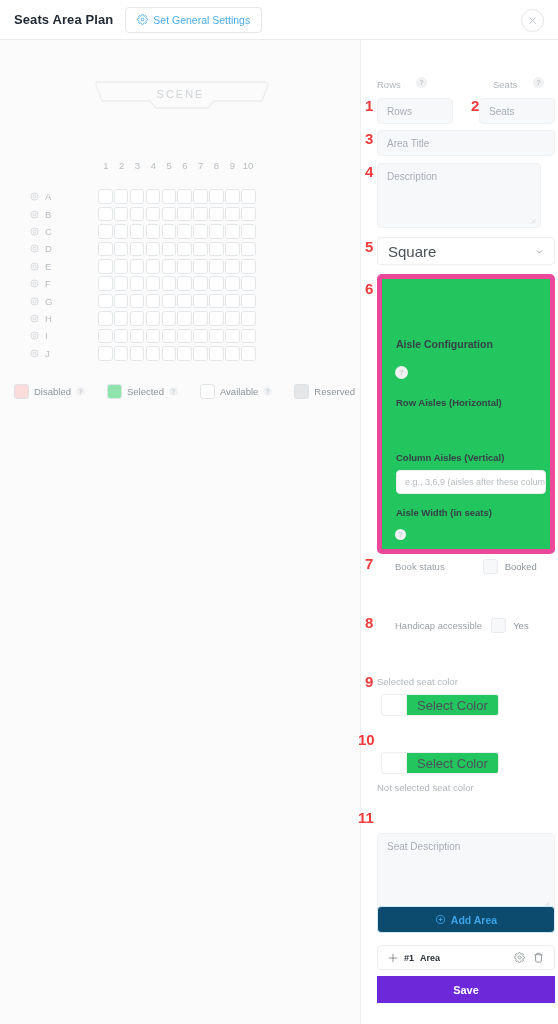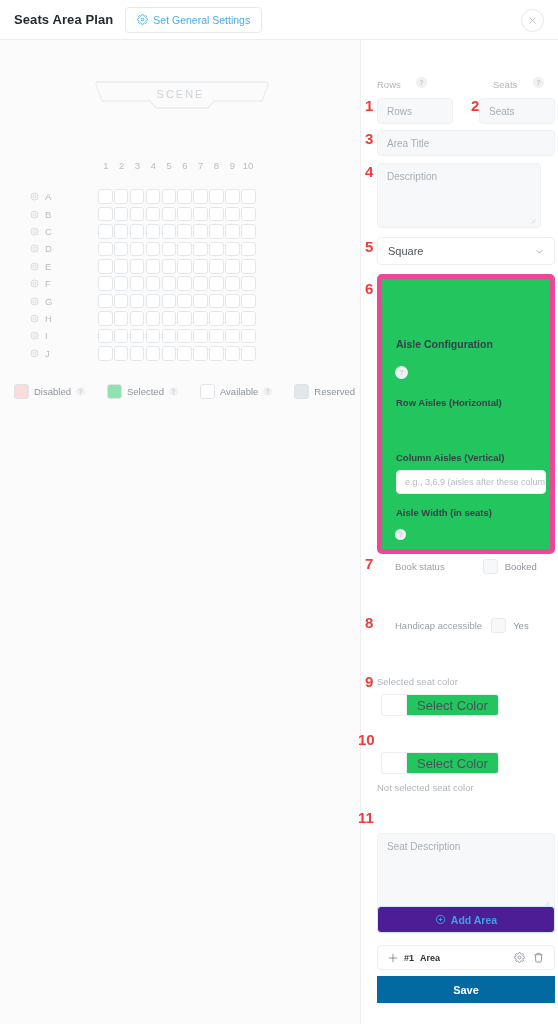--- a/index.html
+++ b/index.html
@@ -86,21 +86,21 @@
   .lab-sm { position:absolute; font-size:9.5px; color:#b0b6bd; }
   .help {
     width:11px; height:11px; border-radius:50%; background:#f0f1f3;
     display:inline-flex; align-items:center; justify-content:center;
     font-size:7.5px; color:#c6cbd1; font-weight:bold;
   }
   .sel {
     position:absolute; left:16px; top:197px; width:178px; height:28px;
     background:#fff; border:1px solid #eceef0; border-radius:4px;
     display:flex; align-items:center; justify-content:space-between;
-    padding:0 10px; font-size:11px; color:#4b5159; cursor:pointer;
+    padding:0 10px; font-size:15px; color:#4b5159; cursor:pointer;
   }
   .aisle {
     position:absolute; left:16px; top:234px; width:178px; height:280px;
     background:#22c55e; border:5px solid #ec4899; border-radius:5px;
   }
   .aisle h4 {
     margin:0; position:absolute; left:14px; top:59px;
     font-size:10.5px; color:#384048; font-weight:bold;
   }
   .aisle .help-big { position:absolute; left:13px; top:87px; width:13px;height:13px; }
@@ -117,34 +117,34 @@
   .tg-txt { font-size:9.5px; color:#8d949b; }
   .colorblk { position:absolute; display:flex; }
   .color-sw { width:26px; height:22px; background:#fff; border:1px solid #eceef0; border-radius:3px 0 0 3px; }
   .color-btn {
     height:22px; padding:0 10px; background:#22c55e;
     border:1px solid #eceef0; border-left:none; border-radius:0 3px 3px 0;
     display:flex; align-items:center; font-size:13px; color:#4b5159; cursor:pointer;
   }
   .addarea {
     position:absolute; left:16px; top:866px; width:178px; height:27px;
-    background:#4c1d95; border:1px solid #cfeafb; border-radius:4px;
+    background:#0c4a6e; border:1px solid #cfeafb; border-radius:4px;
     display:flex; align-items:center; justify-content:center; gap:5px;
     font-size:10.5px; color:#3ba3e8; font-weight:bold; cursor:pointer;
   }
   .arearow {
     position:absolute; left:16px; top:905px; width:178px; height:25px;
     background:#fff; border:1px solid #ededed; border-radius:4px;
     display:flex; align-items:center; padding:0 10px; cursor:pointer;
   }
   .arearow .ar-txt { font-size:9px; color:#2b3138; font-weight:bold; margin-left:6px; }
   .arearow .ar-ic { margin-left:auto; display:flex; gap:8px; }
   .save {
     position:absolute; left:16px; top:936px; width:178px; height:27px;
-    background:#0369a1; border:none; border-radius:0; color:#fff;
+    background:#6d28d9; border:none; border-radius:0; color:#fff;
     font-size:11px; font-weight:bold; cursor:pointer;
     font-family:"Liberation Sans", sans-serif;
   }
   .resize { position:absolute; right:4px; bottom:3px; width:7px; height:7px; }
 </style>
 </head>
 <body>
 
 <div class="app">
 

